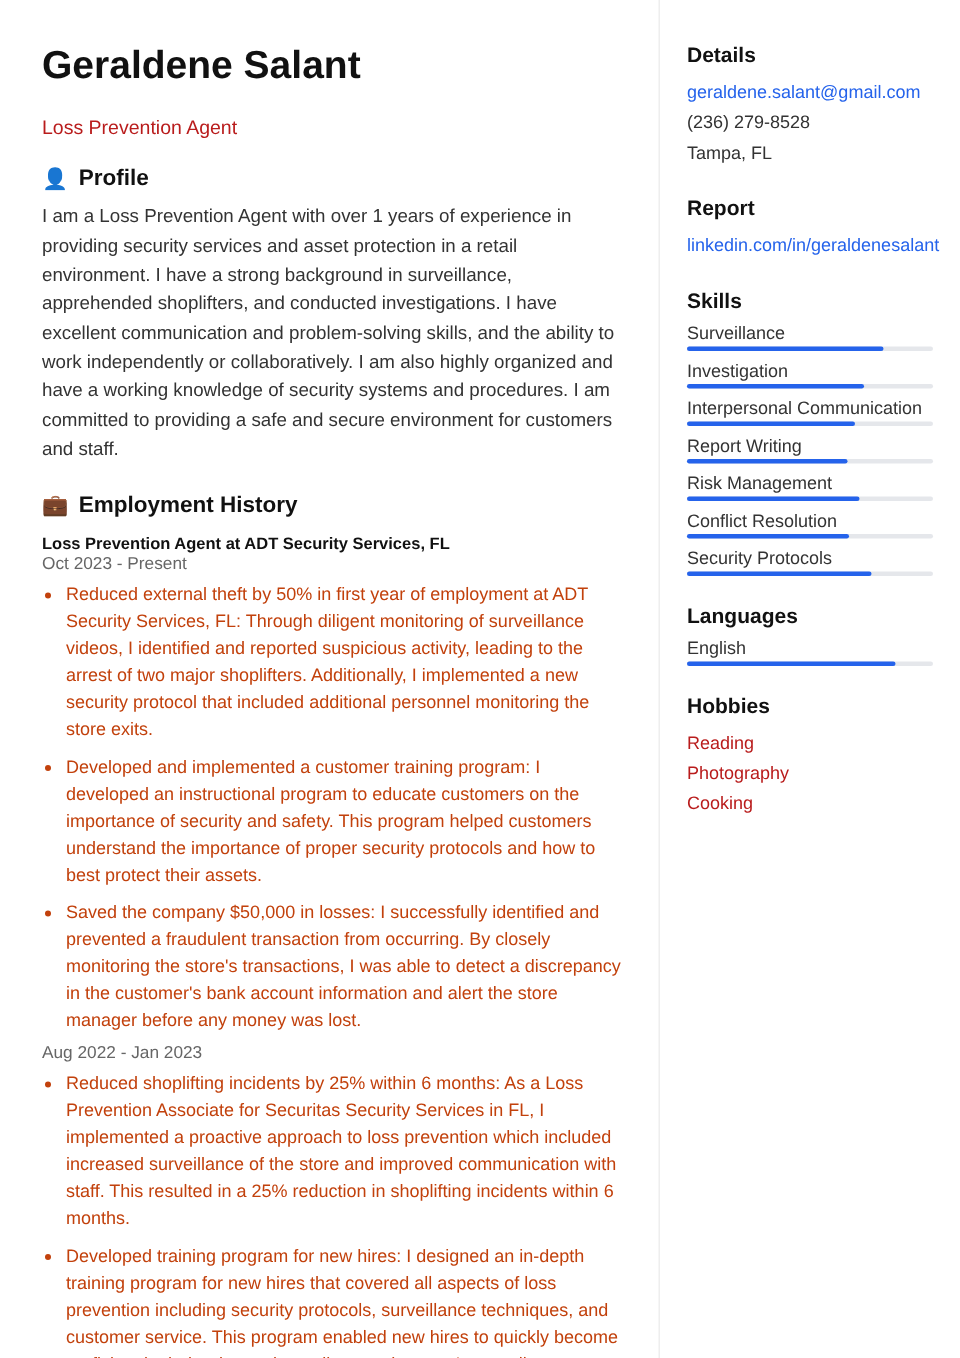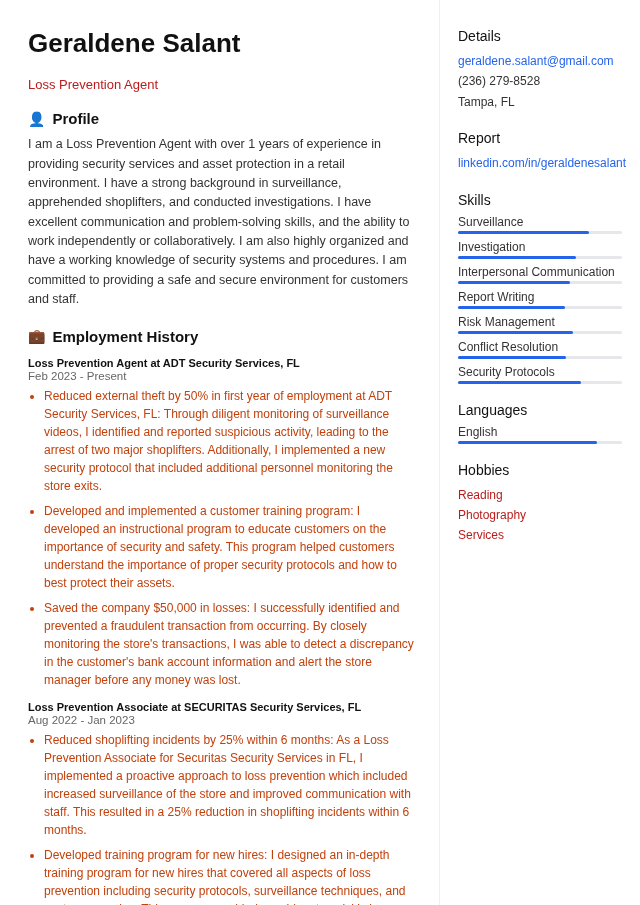--- a/index.html
+++ b/index.html
@@ -81,21 +81,21 @@
     }
     .job-bullets li {
       font-size: 12px;
       color: #c2410c;
       line-height: 1.5;
       margin-bottom: 7px;
     }
     
     .right-section-title {
       font-size: 14px;
-      font-weight: normal;
+      font-weight: bold;
       color: #111;
       margin-top: 18px;
       margin-bottom: 7px;
     }
     .right-section-title:first-child {
       margin-top: 0;
     }
     .detail-line {
       font-size: 12px;
       color: #333;
@@ -157,30 +157,29 @@
     </div>
     <p class="profile-text">I am a Loss Prevention Agent with over 1 years of experience in providing security services and asset protection in a retail environment. I have a strong background in surveillance, apprehended shoplifters, and conducted investigations. I have excellent communication and problem-solving skills, and the ability to work independently or collaboratively. I am also highly organized and have a working knowledge of security systems and procedures. I am committed to providing a safe and secure environment for customers and staff.</p>
 
     <div class="section-header">
       <span class="section-icon">💼</span>
       <span>Employment History</span>
     </div>
 
     <div>
       <div class="job-title">Loss Prevention Agent at ADT Security Services, FL</div>
-      <div class="job-dates">Feb 2023 - Present</div>
+      <div class="job-dates">Oct 2023 - Present</div>
       <ul class="job-bullets">
         <li>Reduced external theft by 50% in first year of employment at ADT Security Services, FL: Through diligent monitoring of surveillance videos, I identified and reported suspicious activity, leading to the arrest of two major shoplifters. Additionally, I implemented a new security protocol that included additional personnel monitoring the store exits.</li>
         <li>Developed and implemented a customer training program: I developed an instructional program to educate customers on the importance of security and safety. This program helped customers understand the importance of proper security protocols and how to best protect their assets.</li>
         <li>Saved the company $50,000 in losses: I successfully identified and prevented a fraudulent transaction from occurring. By closely monitoring the store's transactions, I was able to detect a discrepancy in the customer's bank account information and alert the store manager before any money was lost.</li>
       </ul>
     </div>
 
     <div>
-      <div class="job-title">Loss Prevention Associate at SECURITAS Security Services, FL</div>
       <div class="job-dates">Aug 2022 - Jan 2023</div>
       <ul class="job-bullets">
         <li>Reduced shoplifting incidents by 25% within 6 months: As a Loss Prevention Associate for Securitas Security Services in FL, I implemented a proactive approach to loss prevention which included increased surveillance of the store and improved communication with staff. This resulted in a 25% reduction in shoplifting incidents within 6 months.</li>
         <li>Developed training program for new hires: I designed an in-depth training program for new hires that covered all aspects of loss prevention including security protocols, surveillance techniques, and customer service. This program enabled new hires to quickly become proficient in their roles and contribute to the team's overall success.</li>
 
       </ul>
     </div>
 
   </div>
 
@@ -247,16 +246,16 @@
       <div class="skill-bar-bg">
         <div class="skill-bar-fill" style="width:85%"></div>
       </div>
     </div>
       </div>
 
     <div class="right-section-title">Hobbies</div>
     <div id="hobbies-list">
         <div class="hobby-line">Reading</div>
         <div class="hobby-line">Photography</div>
-        <div class="hobby-line">Services</div>
+        <div class="hobby-line">Cooking</div>
       </div>
   </div>
 </div>
 
 </body></html>

